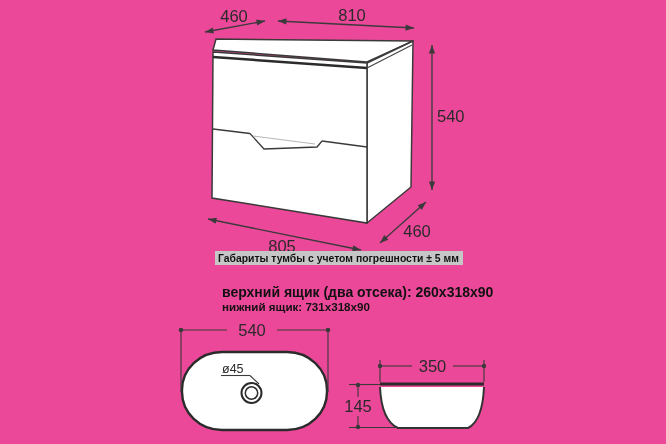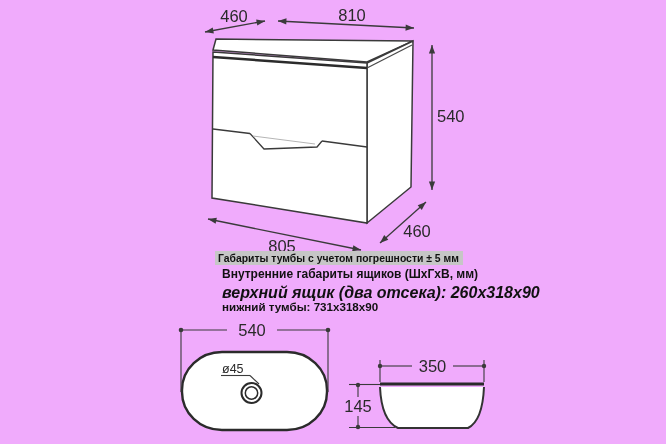--- a/index.html
+++ b/index.html
@@ -1,24 +1,24 @@
 <!DOCTYPE html>
 <html><head>
 <meta charset="utf-8">
 <style>
   html,body{margin:0;padding:0;}
   body{width:666px;height:444px;background:#ffffff;font-family:"Liberation Sans",sans-serif;}
-  #stage{position:relative;width:666px;height:444px;background:#f0abfc;overflow:hidden;}
+  #stage{position:relative;width:666px;height:444px;background:#ec4899;overflow:hidden;}
   #drawing{position:absolute;left:0;top:0;}
   .dim-text{font-family:"Liberation Sans",sans-serif;font-size:16.5px;fill:#2a2a2a;}
   .small-dim{font-size:12.5px;fill:#2a2a2a;}
   .note{position:absolute;white-space:nowrap;color:#111111;font-weight:bold;}
   .note-highlight{left:215px;top:251px;font-size:10.4px;background:#c6c6c6;padding:1.5px 4px 1.5px 3px;}
   .note-l2{left:222px;top:267px;font-size:12px;}
-  .note-l3{left:222px;top:284px;font-size:16px;font-style:italic;}
+  .note-l3{left:222px;top:284px;font-size:14px;}
   .note-l4{left:222px;top:300px;font-size:11.6px;}
 </style>
 </head>
 <body>
 
 <div id="stage">
 
   <svg id="drawing" width="666" height="444" viewBox="0 0 666 444">
     <defs>
       <marker id="ah-s" markerUnits="userSpaceOnUse" markerWidth="10" markerHeight="8" refX="0.6" refY="4" orient="auto">
@@ -96,17 +96,16 @@
         <line x1="358" y1="385" x2="358" y2="397"></line>
         <line x1="358" y1="416" x2="358" y2="427"></line>
       </g>
       <circle cx="358" cy="385" r="2.2" fill="#3a3a3a"></circle>
       <circle cx="358" cy="427" r="2.2" fill="#3a3a3a"></circle>
       <text class="dim-text" x="358" y="412" text-anchor="middle">145</text>
     </g>
   </svg>
 
   <div class="note note-highlight">Габариты тумбы с учетом погрешности ± 5 мм</div>
-  <div class="note note-l2">Внутренние габариты ящиков (ШхГхВ, мм)</div>
   <div class="note note-l3">верхний ящик (два отсека): 260х318х90</div>
-  <div class="note note-l4">нижний тумбы: 731х318х90</div>
+  <div class="note note-l4">нижний ящик: 731х318х90</div>
 
 </div>
 
 </body></html>

